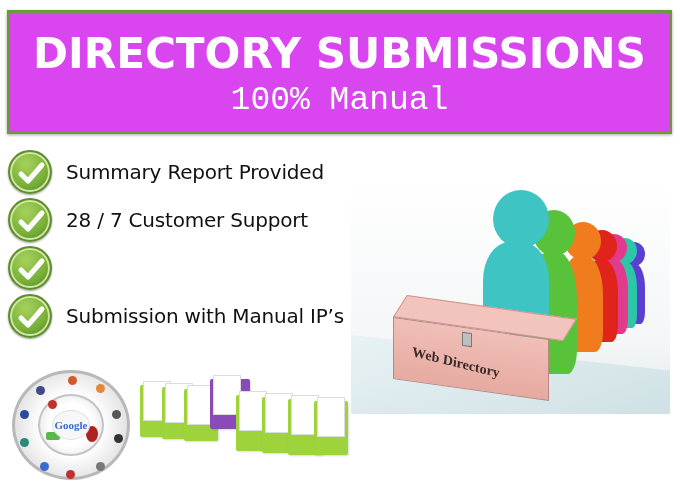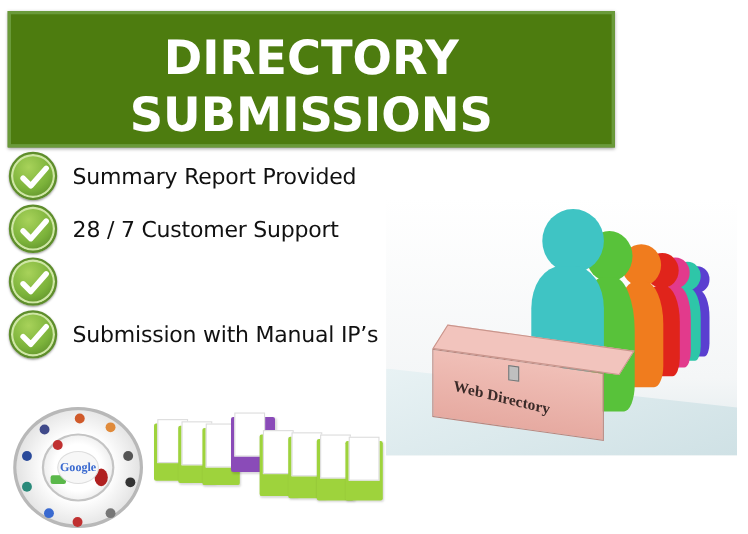--- a/index.html
+++ b/index.html
@@ -1,36 +1,36 @@
 <!DOCTYPE html>
 <html><head>
 <meta charset="utf-8">
 <style>
   * { box-sizing: border-box; margin: 0; padding: 0; }
   html, body { width: 680px; height: 485px; background: #ffffff; overflow: hidden; }
   body { position: relative; font-family: "Liberation Sans", sans-serif; }
 
   .banner {
-    position: absolute; left: 7px; top: 10px; width: 552px; height: 124px;
-    background: #4d7c0f; border: 3px solid #6a9a3a;
+    position: absolute; left: 7px; top: 10px; width: 665px; height: 124px;
+    background: #d946ef; border: 3px solid #6a9a3a;
     box-shadow: 0 1px 3px rgba(0,0,0,0.35);
     text-align: center; color: #ffffff;
   }
   .banner-title {
     display: block; margin-top: 14px;
     font-family: "DejaVu Sans", sans-serif; font-weight: bold;
     font-size: 43px; letter-spacing: 0px; line-height: 52px;
     transform: scaleX(0.98);
   }
   .banner-sub {
     display: block; margin-top: 2px;
-    font-family: Liberation Serif, serif; font-size: 33px; line-height: 40px; text-align: right;
-  }
-
-  .features { position: absolute; left: 8px; top: 136px; width: 345px; }
+    font-family: Liberation Mono, monospace; font-size: 33px; line-height: 40px;
+  }
+
+  .features { position: absolute; left: 8px; top: 148px; width: 345px; }
   .feature { height: 48px; display: flex; align-items: center; }
   .check {
     width: 44px; height: 44px; border-radius: 50%; flex: 0 0 44px;
     background: radial-gradient(circle at 40% 30%, #a8d25a 0%, #7bb23a 55%, #4f7d22 100%);
     border: 2px solid #5e8d2c;
     box-shadow: 0 1px 2px rgba(0,0,0,0.4), inset 0 0 0 2px #cfe6a6;
     position: relative;
   }
   .check svg { position: absolute; left: 6px; top: 6px; }
   .feature-label {

